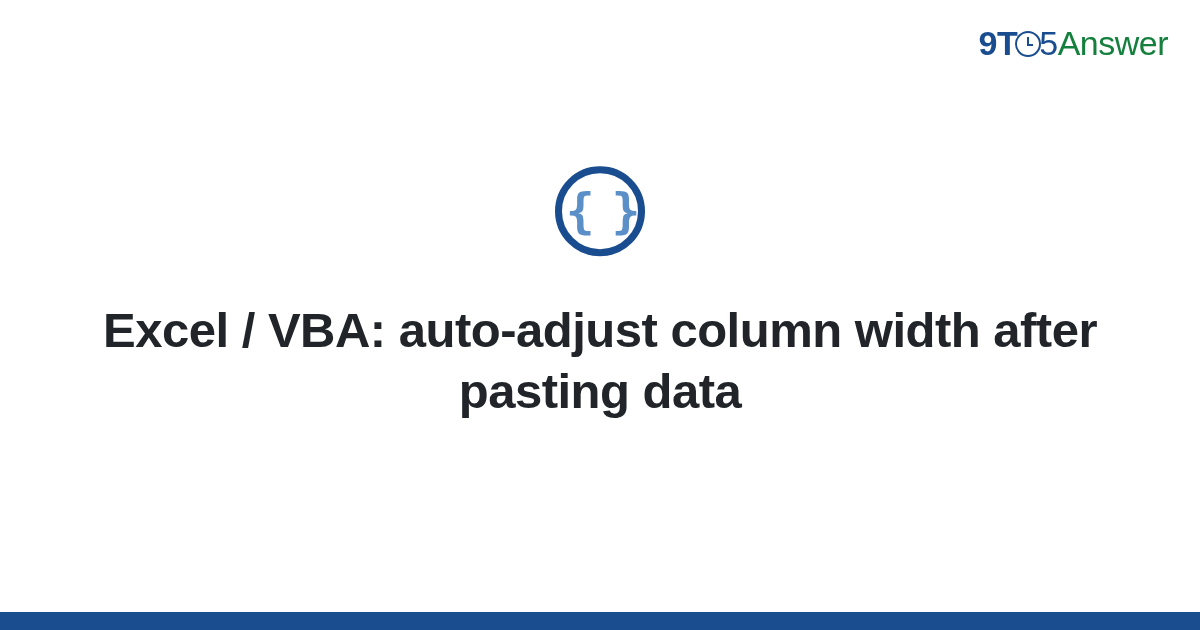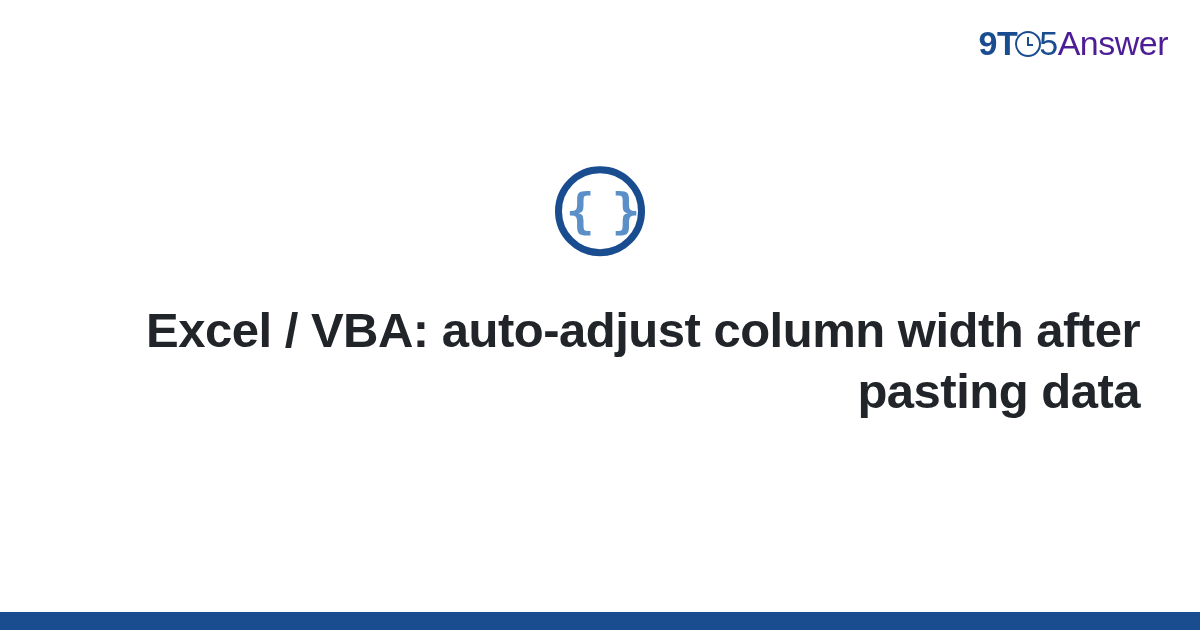--- a/index.html
+++ b/index.html
@@ -58,21 +58,21 @@
       background: #1a4d8f;
       top: 11px;
       left: 50%;
       transform: translateX(-1px);
     }
     .logo-5 {
       color: #1a4d8f;
       font-weight: 500;
     }
     .logo-answer {
-      color: #4c1d95;
+      color: #15803d;
       font-weight: 400;
     }
     .center-content {
       position: absolute;
       top: 50%;
       left: 50%;
       transform: translate(-50%, -58%);
       text-align: center;
       width: 100%;
       padding: 0 60px;
@@ -94,21 +94,20 @@
       font-family: Consolas, Monaco, monospace;
       letter-spacing: -6px;
       line-height: 1;
     }
     .title {
       font-size: 49px;
       font-weight: 700;
       color: #212529;
       line-height: 1.25;
       letter-spacing: -0.5px;
-      text-align: right;
     }
     .bottom-bar {
       position: absolute;
       bottom: 0;
       left: 0;
       width: 100%;
       height: 18px;
       background: #1a4d8f;
     }
   </style>

